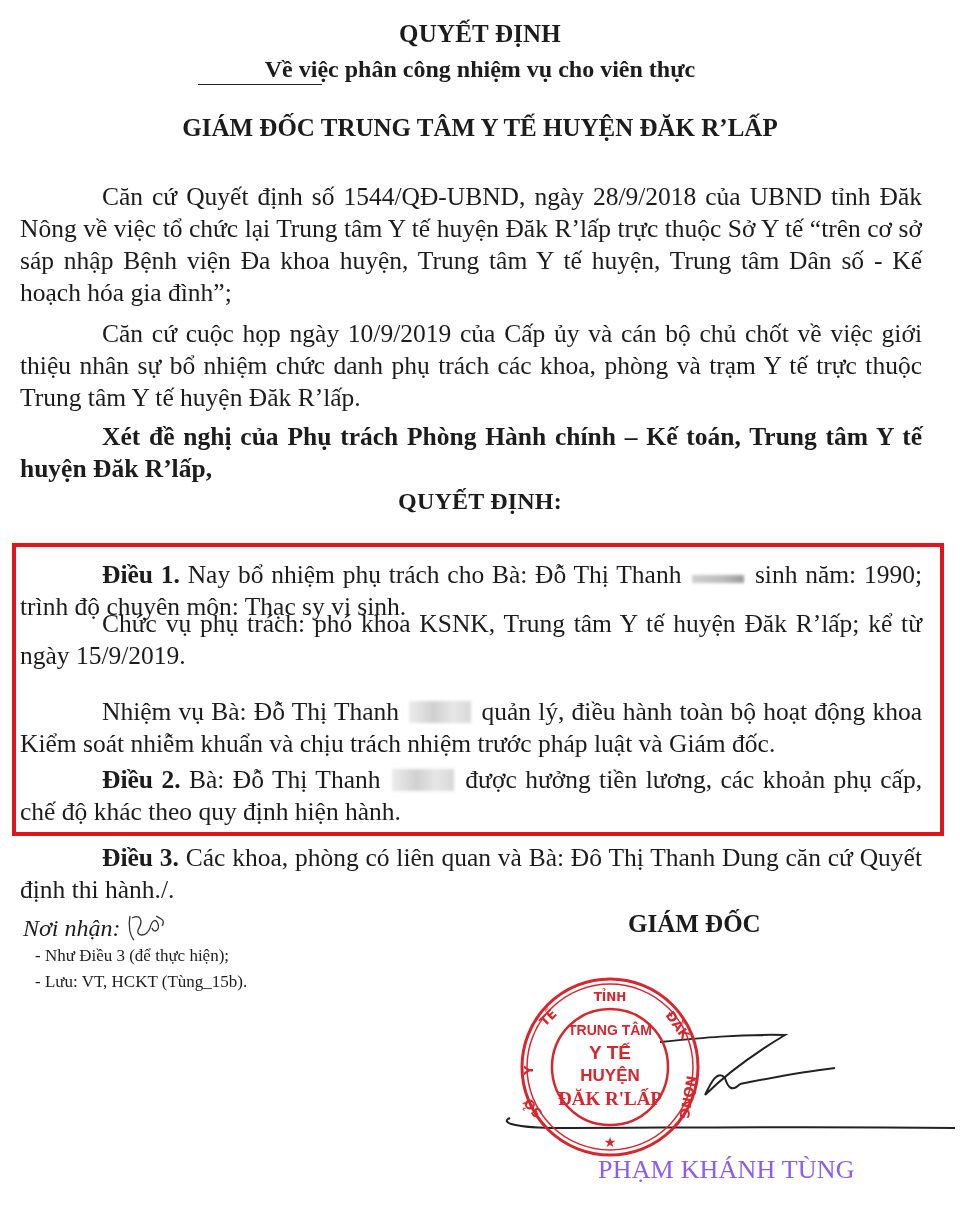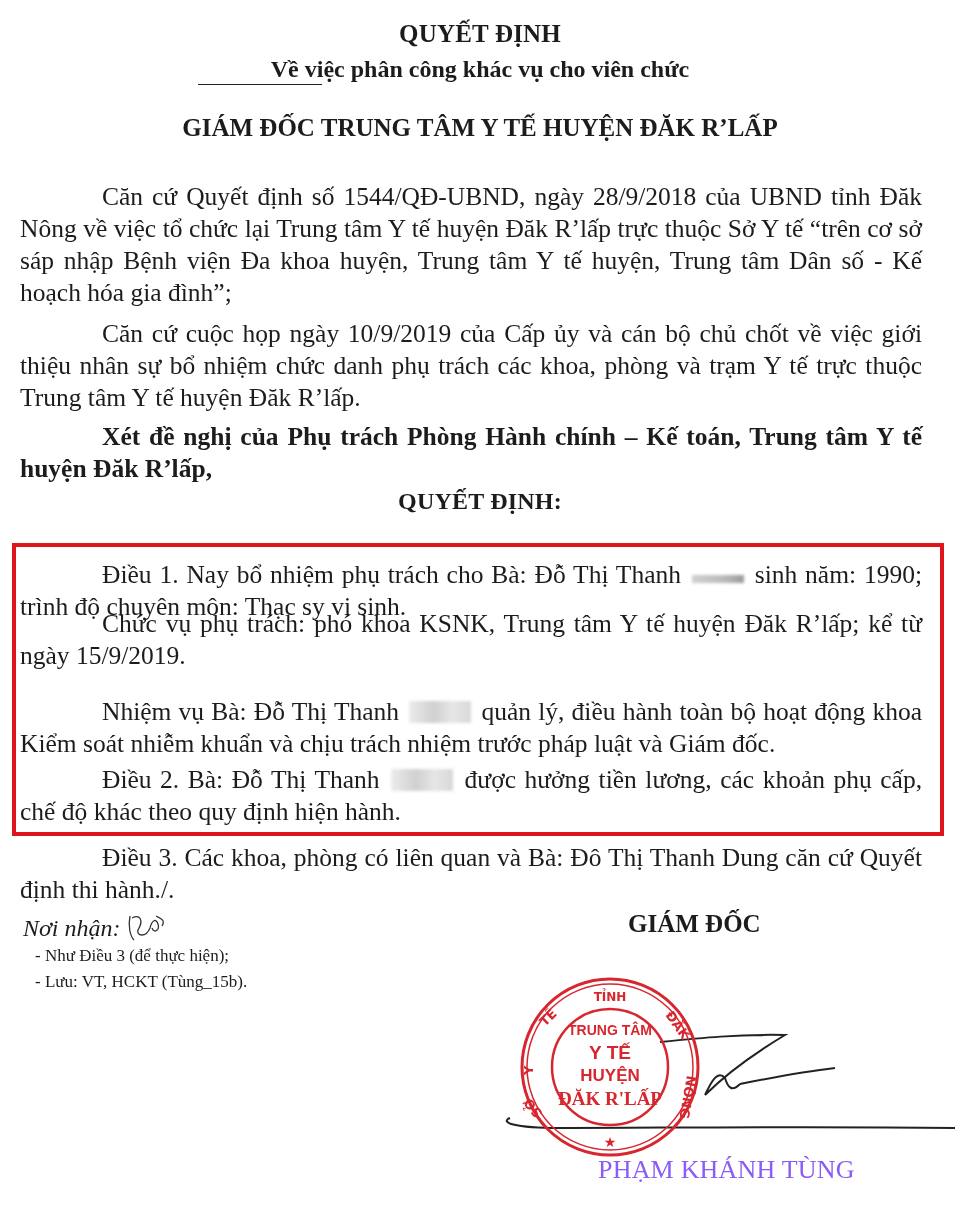--- a/index.html
+++ b/index.html
@@ -12,21 +12,21 @@
   .center { left: 0; width: 960px; text-align: center; }
   .title {
     font-weight: bold; font-size: 25px; letter-spacing: 0.2px;
   }
   .subtitle { font-weight: bold; font-size: 24px; }
   .agency { font-weight: bold; font-size: 25px; }
   .para {
     left: 20px; width: 902px; font-size: 25.5px; line-height: 32px;
     text-align: justify; text-indent: 82px;
   }
-  .para b { font-weight: normal; }
+  .para b { font-weight: bold; }
   .blur {
     display: inline-block; width: 62px; height: 22px; vertical-align: -3px;
     background: linear-gradient(90deg, #ececec, #d0d0d0 40%, #e6e6e6 70%, #d8d8d8);
     filter: blur(1.5px); margin: 0 3px;
   }
   .blur.small {
     width: 52px; height: 8px; vertical-align: 0px;
     background: linear-gradient(90deg, #cfcfcf, #bbbbbb 60%, #9a9a9a);
   }
   .red-box {
@@ -37,21 +37,21 @@
   .recv-item { left: 35px; font-size: 17px; }
   .director { left: 628px; top: 910px; font-weight: bold; font-size: 25px; }
   .signer { left: 598px; top: 1155px; font-weight: normal; font-size: 26px; color: #8b5cf6; letter-spacing: 0.2px; }
   .stamp { left: 515px; top: 975px; width: 190px; height: 185px; }
 </style>
 </head>
 <body>
 
 <div class="abs center title" style="top:20px;">QUYẾT ĐỊNH</div>
 <div class="abs center subtitle" style="top:56px;">
-  <span style="border-bottom:0;">Về việc phân công khác vụ cho viên chức</span>
+  <span style="border-bottom:0;">Về việc phân công nhiệm vụ cho viên thực</span>
 </div>
 <div class="abs" style="left:198px; top:84px; width:124px; height:0; border-top:1.5px solid #222;"></div>
 <div class="abs center agency" style="top:114px;">GIÁM ĐỐC TRUNG TÂM Y TẾ HUYỆN ĐĂK R’LẤP</div>
 
 <div class="abs para" style="top:181px;">Căn cứ Quyết định số 1544/QĐ-UBND, ngày 28/9/2018 của UBND tỉnh Đăk Nông về việc tổ chức lại Trung tâm Y tế huyện Đăk R’lấp trực thuộc Sở Y tế “trên cơ sở sáp nhập Bệnh viện Đa khoa huyện, Trung tâm Y tế huyện, Trung tâm Dân số - Kế hoạch hóa gia đình”;</div>
 <div class="abs para" style="top:318px;">Căn cứ cuộc họp ngày 10/9/2019 của Cấp ủy và cán bộ chủ chốt về việc giới thiệu nhân sự bổ nhiệm chức danh phụ trách các khoa, phòng và trạm Y tế trực thuộc Trung tâm Y tế huyện Đăk R’lấp.</div>
 <div class="abs para" style="top:421px;font-weight:bold;">Xét đề nghị của Phụ trách Phòng Hành chính – Kế toán, Trung tâm Y tế huyện Đăk R’lấp,</div>
 
 <div class="abs center title" style="top:488px; font-size:24px;">QUYẾT ĐỊNH:</div>
 

